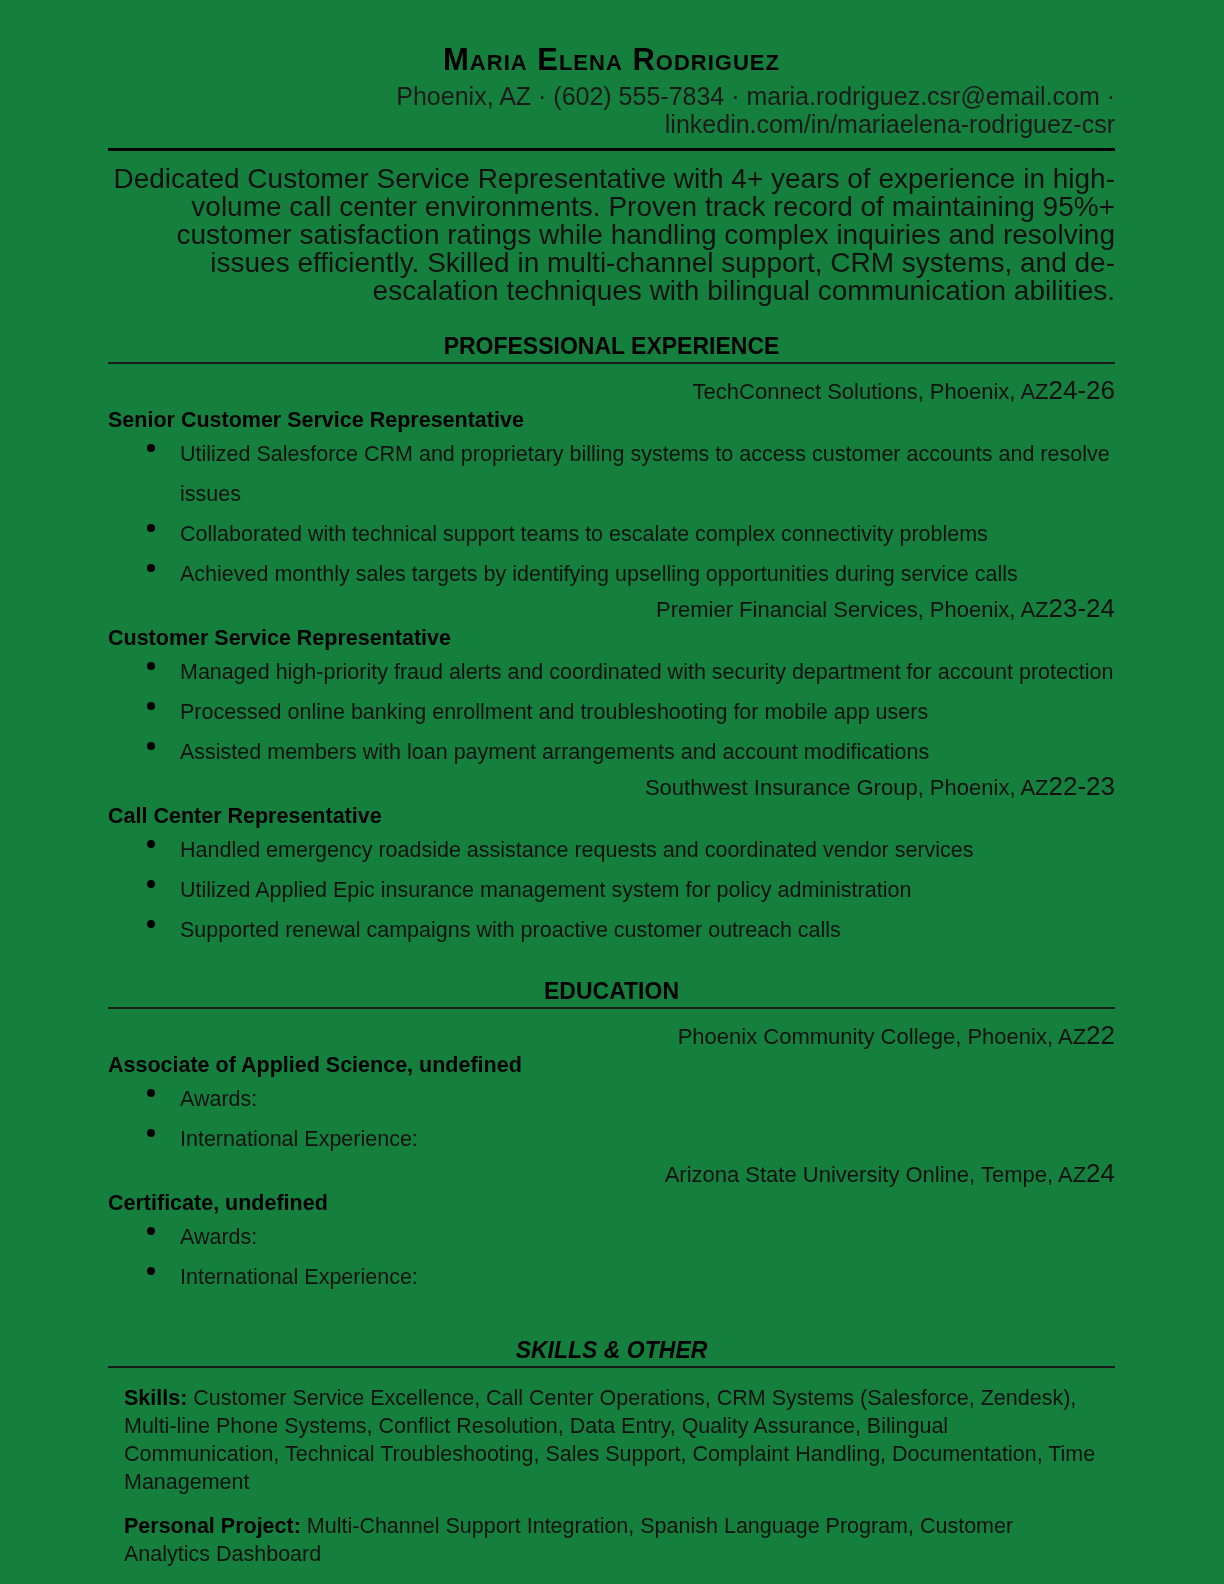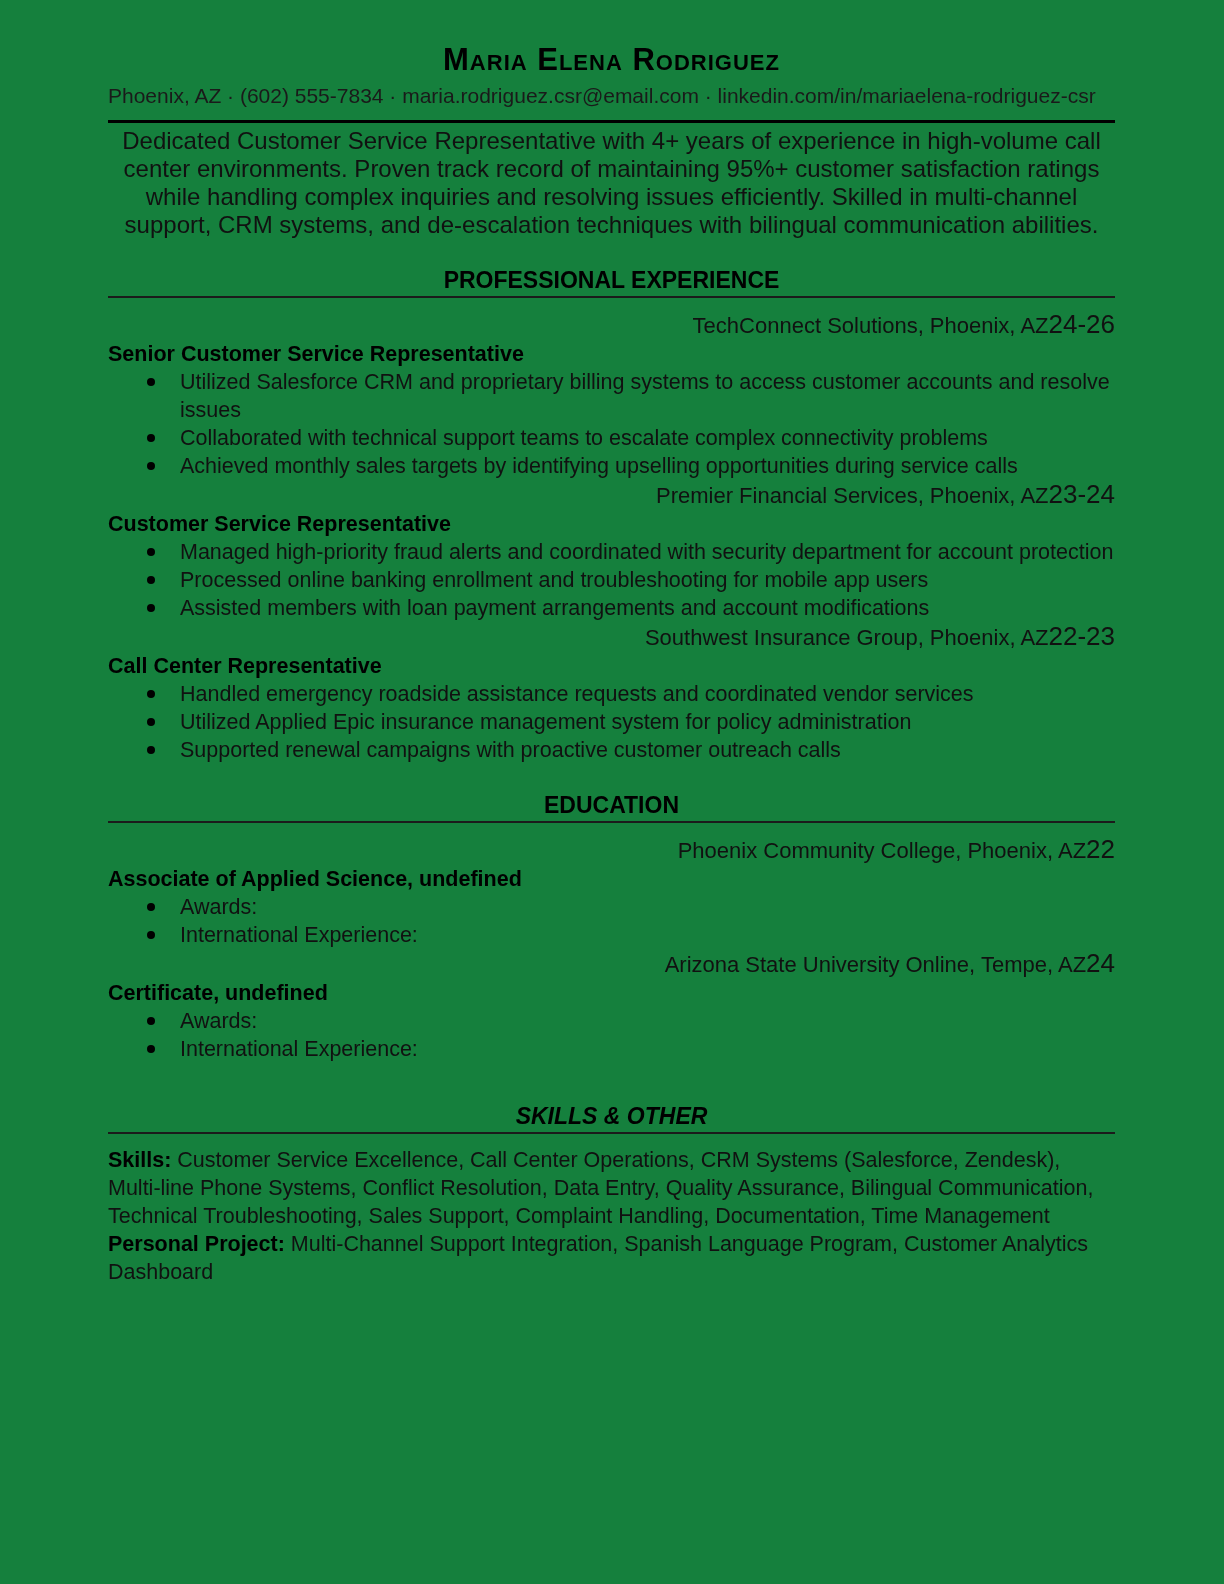--- a/index.html
+++ b/index.html
@@ -27,36 +27,36 @@
     margin: 0;
     text-align: center;
     font-size: 31px;
     line-height: 44px;
     font-weight: 700;
     font-variant: small-caps;
     letter-spacing: 1px;
     color: #000000;
   }
   .contact {
-    text-align: left;
-    font-size: 21px;
+    text-align: right;
+    font-size: 25px;
     line-height: 28px;
     color: #1a1a1a;
   }
   .top-rule {
     border: none;
     border-top: 3px solid #000000;
     margin: 10px 0 0 0;
   }
 
   
   .summary {
-    margin: 4px 0 0 0;
-    text-align: center;
-    font-size: 24px;
+    margin: 14px 0 0 0;
+    text-align: right;
+    font-size: 28px;
     line-height: 28px;
   }
 
   
   .section-title {
     margin: 26px 0 12px 0;
     text-align: center;
     font-size: 23px;
     line-height: 30px;
     font-weight: 700;
@@ -88,39 +88,39 @@
     color: #000000;
   }
   ul.bullets {
     margin: 0;
     padding: 0 0 0 72px;
   }
   ul.bullets li {
     list-style: none;
     position: relative;
     font-size: 21.5px;
-    line-height: 28px;
+    line-height: 40px;
   }
   ul.bullets li::before {
     content: "";
     position: absolute;
     left: -33px;
     top: 10px;
     width: 8px;
     height: 8px;
     border-radius: 50%;
     background: #000000;
   }
 
   
   .skills-body {
     margin-top: 8px;
   }
   .skills-body p {
-    margin: 0;
+    margin: 16px;
     font-size: 21.5px;
     line-height: 28px;
   }
   .skills-body .lbl {
     font-weight: 700;
     color: #000000;
   }
 </style>
 </head>
 <body>

